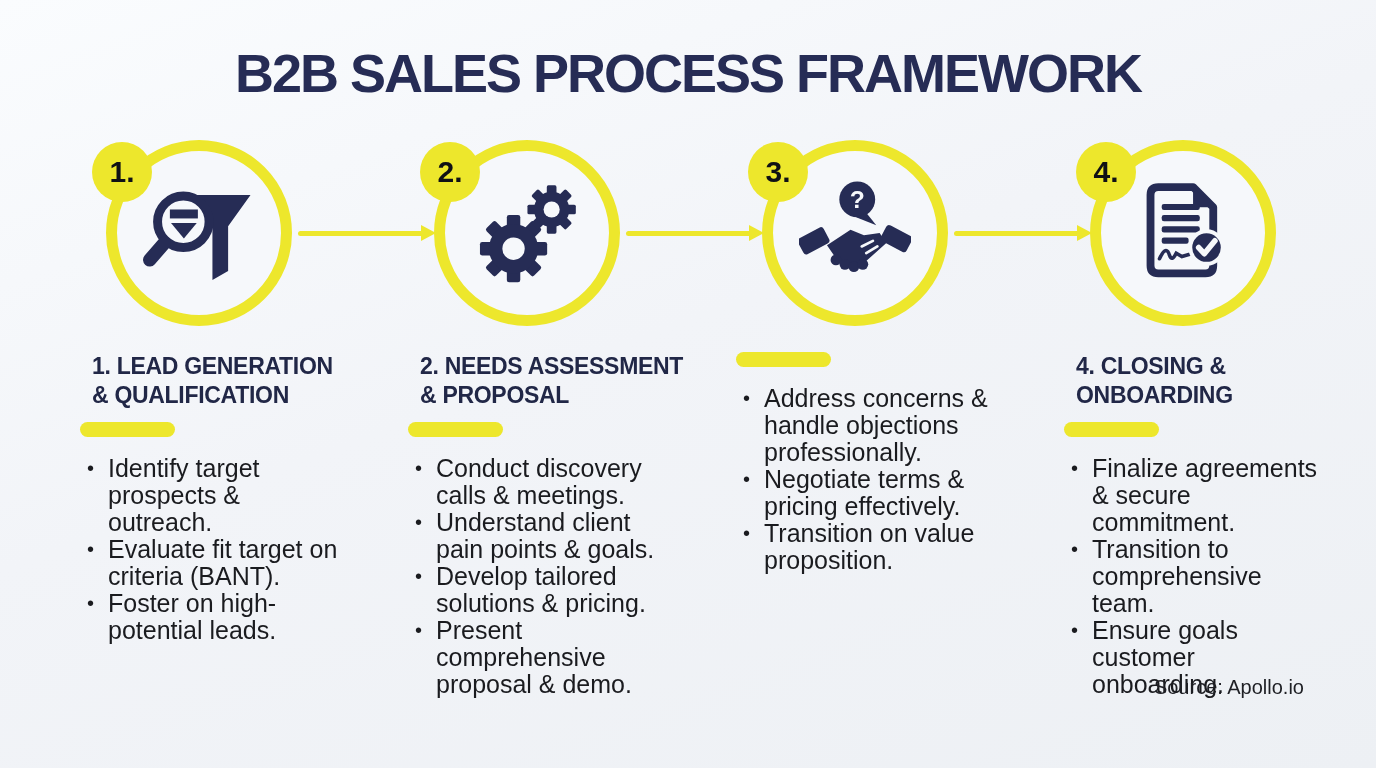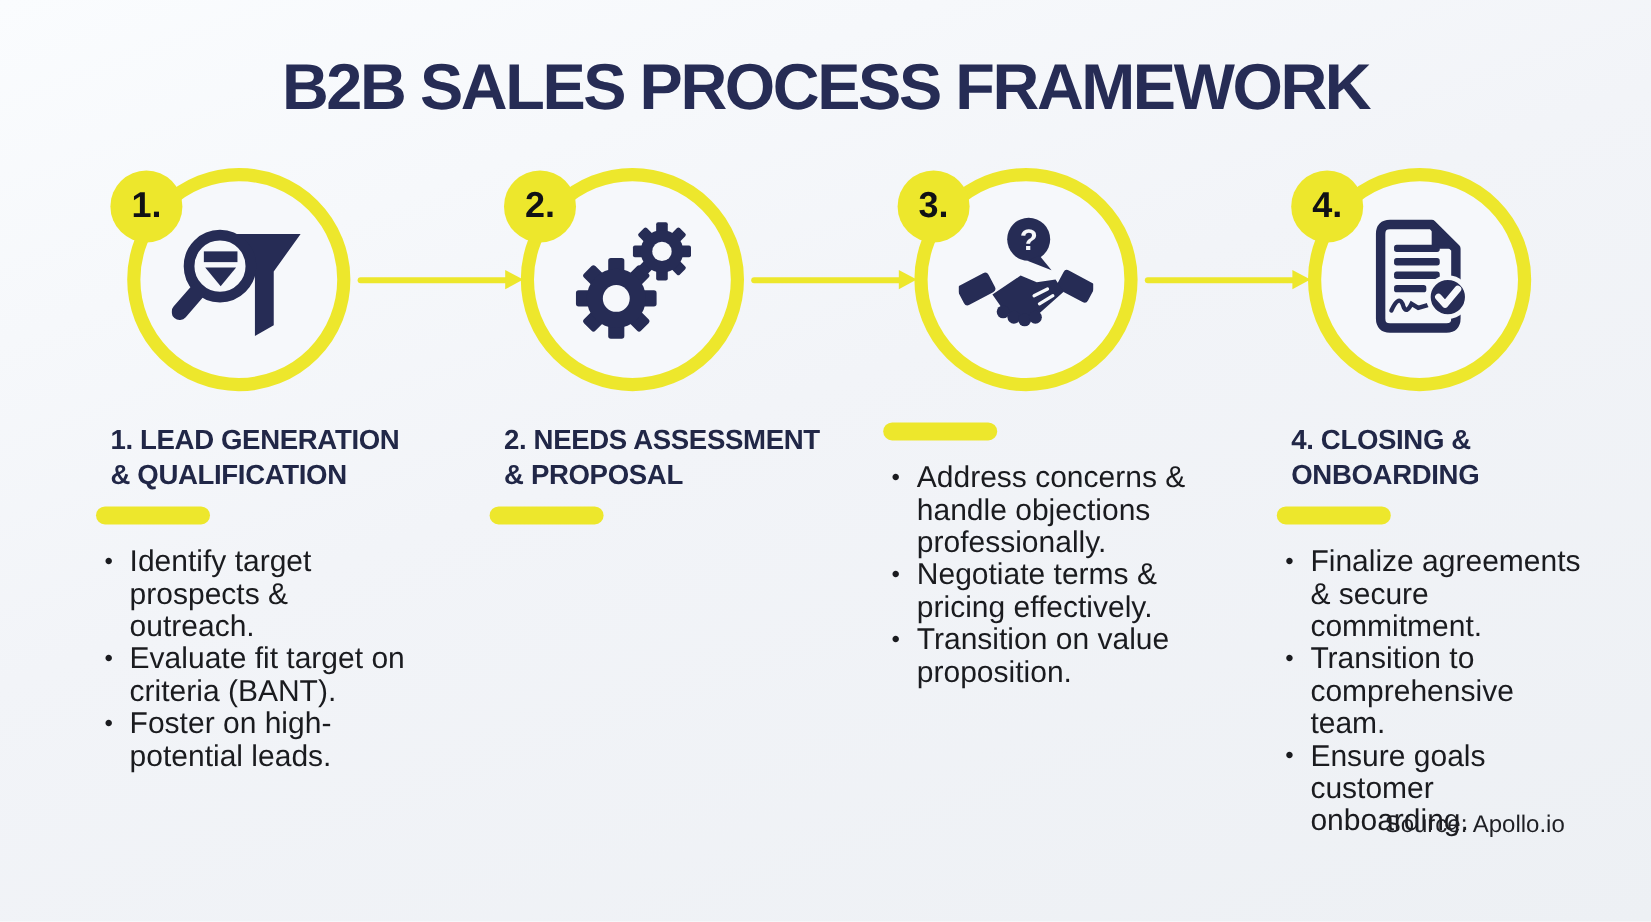--- a/index.html
+++ b/index.html
@@ -132,20 +132,26 @@
               <circle r="22"></circle>
             </g>
             <circle r="10" fill="#F6F8FB"></circle>
           </g>
         </svg>
       </div>
     </div>
     <div class="step-heading">2. NEEDS ASSESSMENT
 &amp; PROPOSAL</div>
     <div class="accent-bar"></div>
+    <ul class="bullets">
+      <li>Conduct discovery calls &amp; meetings.</li>
+      <li>Understand client pain points &amp; goals.</li>
+      <li>Develop tailored solutions &amp; pricing.</li>
+      <li>Present comprehensive proposal &amp; demo.</li>
+    </ul>
   </div>
 
   <div class="step">
     <div class="circle-wrap">
       <div class="badge">3.</div>
       <div class="ring">
         <svg class="icon-svg" viewBox="0 0 100 100">
           <circle cx="52" cy="20" r="16" fill="#262C55"></circle>
           <path d="M60 32 L69 43 L51 36 Z" fill="#262C55"></path>
           <text x="52" y="28" text-anchor="middle" font-size="22" font-weight="bold" fill="#F6F8FB" font-family="Liberation Sans, DejaVu Sans, sans-serif">?</text>

